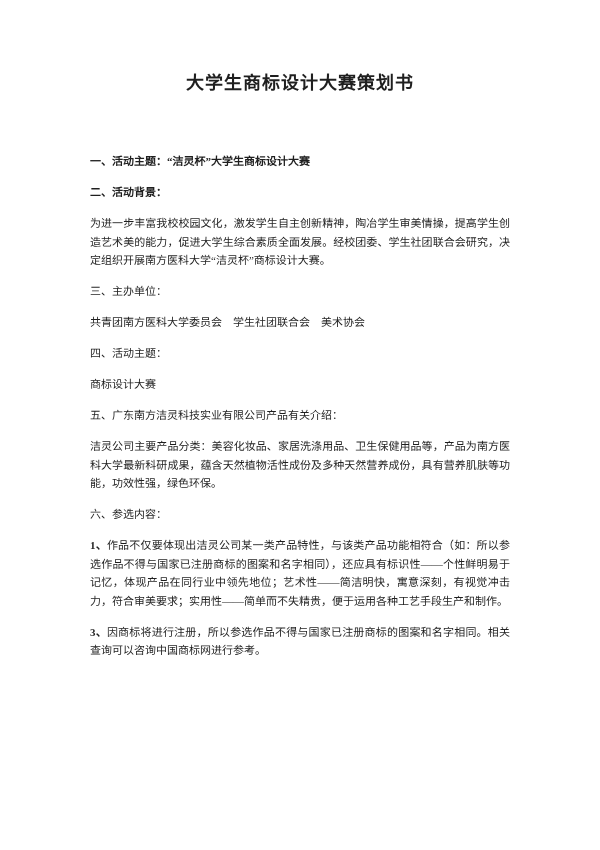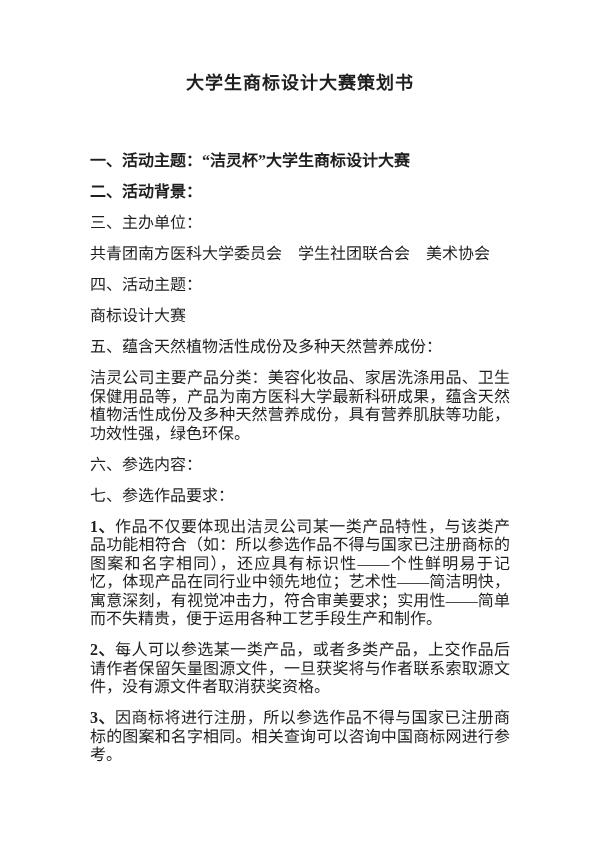--- a/index.html
+++ b/index.html
@@ -20,21 +20,21 @@
   }
   .doc-title {
     font-size: 18px;
     font-weight: bold;
     text-align: center;
     line-height: 26px;
     margin: 0 0 56px 0;
     letter-spacing: 1px;
   }
   .para {
-    font-size: 16px;
+    font-size: 11px;
     line-height: 18.5px;
     margin: 0 0 12.5px 0;
     text-align: justify;
     word-break: break-all;
   }
   .para.bold {
     font-weight: bold;
   }
   .num {
     font-weight: bold;
@@ -44,37 +44,36 @@
 <body>
 
 <div class="page">
 
   <h1 class="doc-title">大学生商标设计大赛策划书</h1>
 
   <p class="para bold">一、活动主题：“洁灵杯”大学生商标设计大赛</p>
 
   <p class="para bold">二、活动背景：</p>
 
+  <p class="para">为进一步丰富我校校园文化，激发学生自主创新精神，陶冶学生审美情操，提高学生创造艺术美的能力，促进大学生综合素质全面发展。经校团委、学生社团联合会研究，决定组织开展南方医科大学“洁灵杯”商标设计大赛。</p>
 
   <p class="para">三、主办单位：</p>
 
   <p class="para">共青团南方医科大学委员会　学生社团联合会　美术协会</p>
 
   <p class="para">四、活动主题：</p>
 
   <p class="para">商标设计大赛</p>
 
-  <p class="para">五、蕴含天然植物活性成份及多种天然营养成份：</p>
+  <p class="para">五、广东南方洁灵科技实业有限公司产品有关介绍：</p>
 
   <p class="para">洁灵公司主要产品分类：美容化妆品、家居洗涤用品、卫生保健用品等，产品为南方医科大学最新科研成果，蕴含天然植物活性成份及多种天然营养成份，具有营养肌肤等功能，功效性强，绿色环保。</p>
 
   <p class="para">六、参选内容：</p>
 
 
-  <p class="para">七、参选作品要求：</p>
 
   <p class="para"><span class="num">1、</span><span>作品不仅要体现出洁灵公司某一类产品特性，与该类产品功能相符合（如：所以参选作品不得与国家已注册商标的图案和名字相同），还应具有标识性——个性鲜明易于记忆，体现产品在同行业中领先地位；艺术性——简洁明快，寓意深刻，有视觉冲击力，符合审美要求；实用性——简单而不失精贵，便于运用各种工艺手段生产和制作。</span></p>
 
-  <p class="para"><span class="num">2、</span><span>每人可以参选某一类产品，或者多类产品，上交作品后请作者保留矢量图源文件，一旦获奖将与作者联系索取源文件，没有源文件者取消获奖资格。</span></p>
 
   <p class="para"><span class="num">3、</span><span>因商标将进行注册，所以参选作品不得与国家已注册商标的图案和名字相同。相关查询可以咨询中国商标网进行参考。</span></p>
 
 </div>
 
 </body></html>

